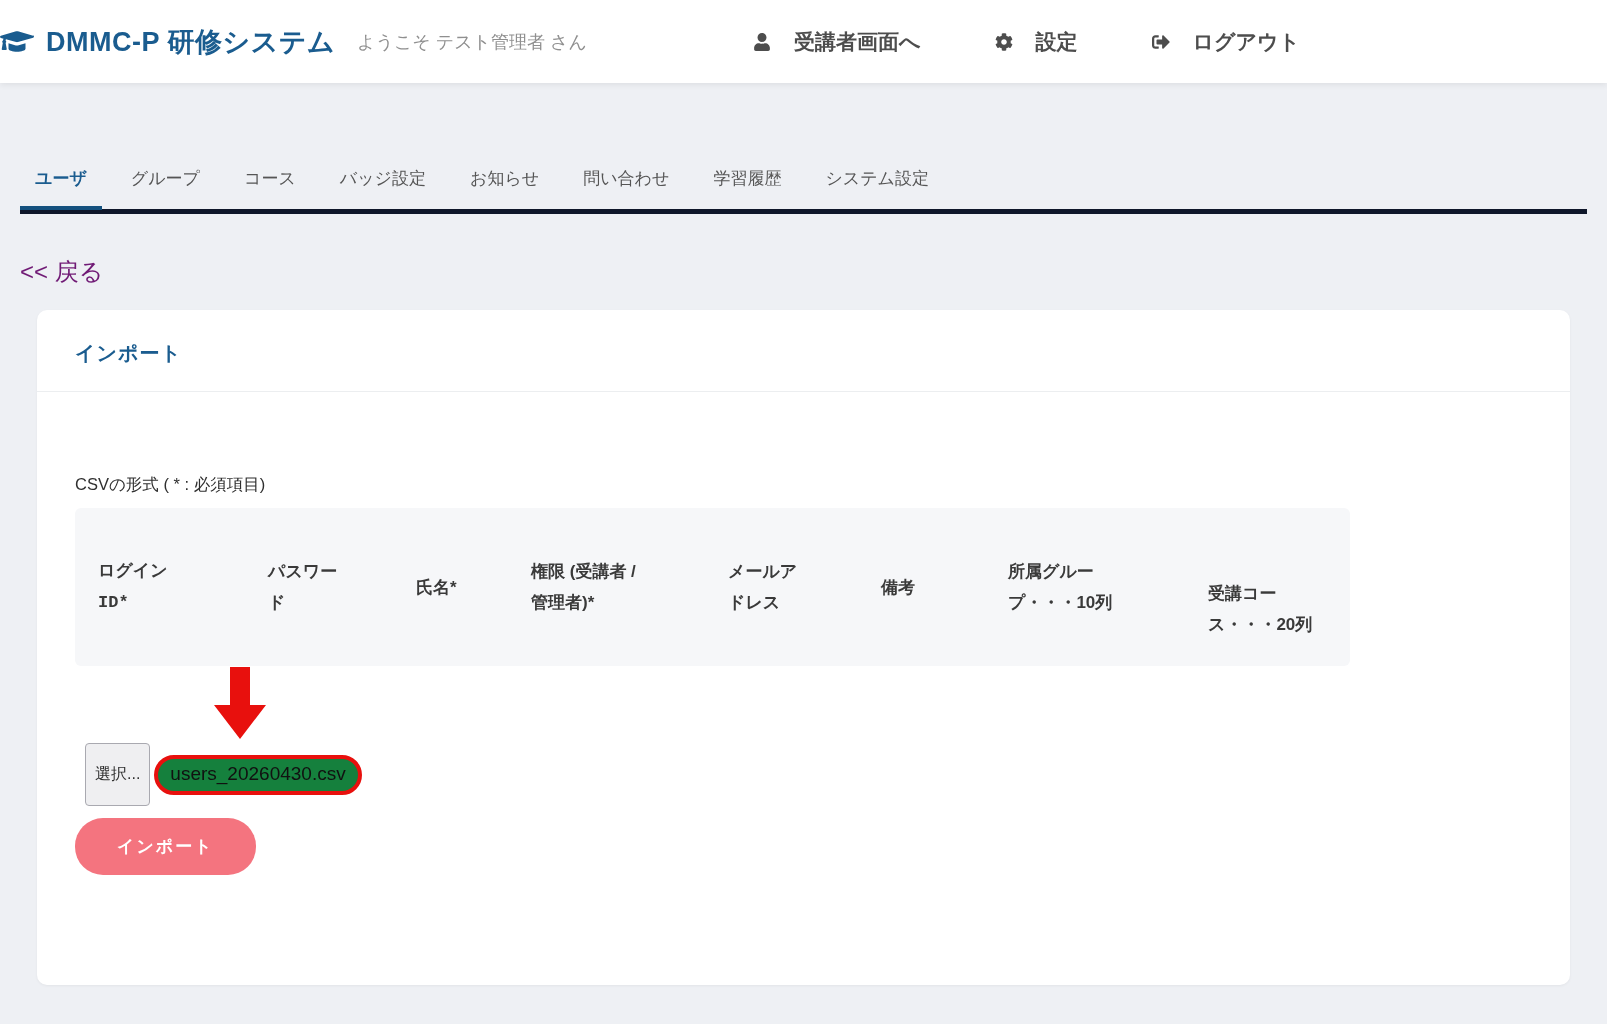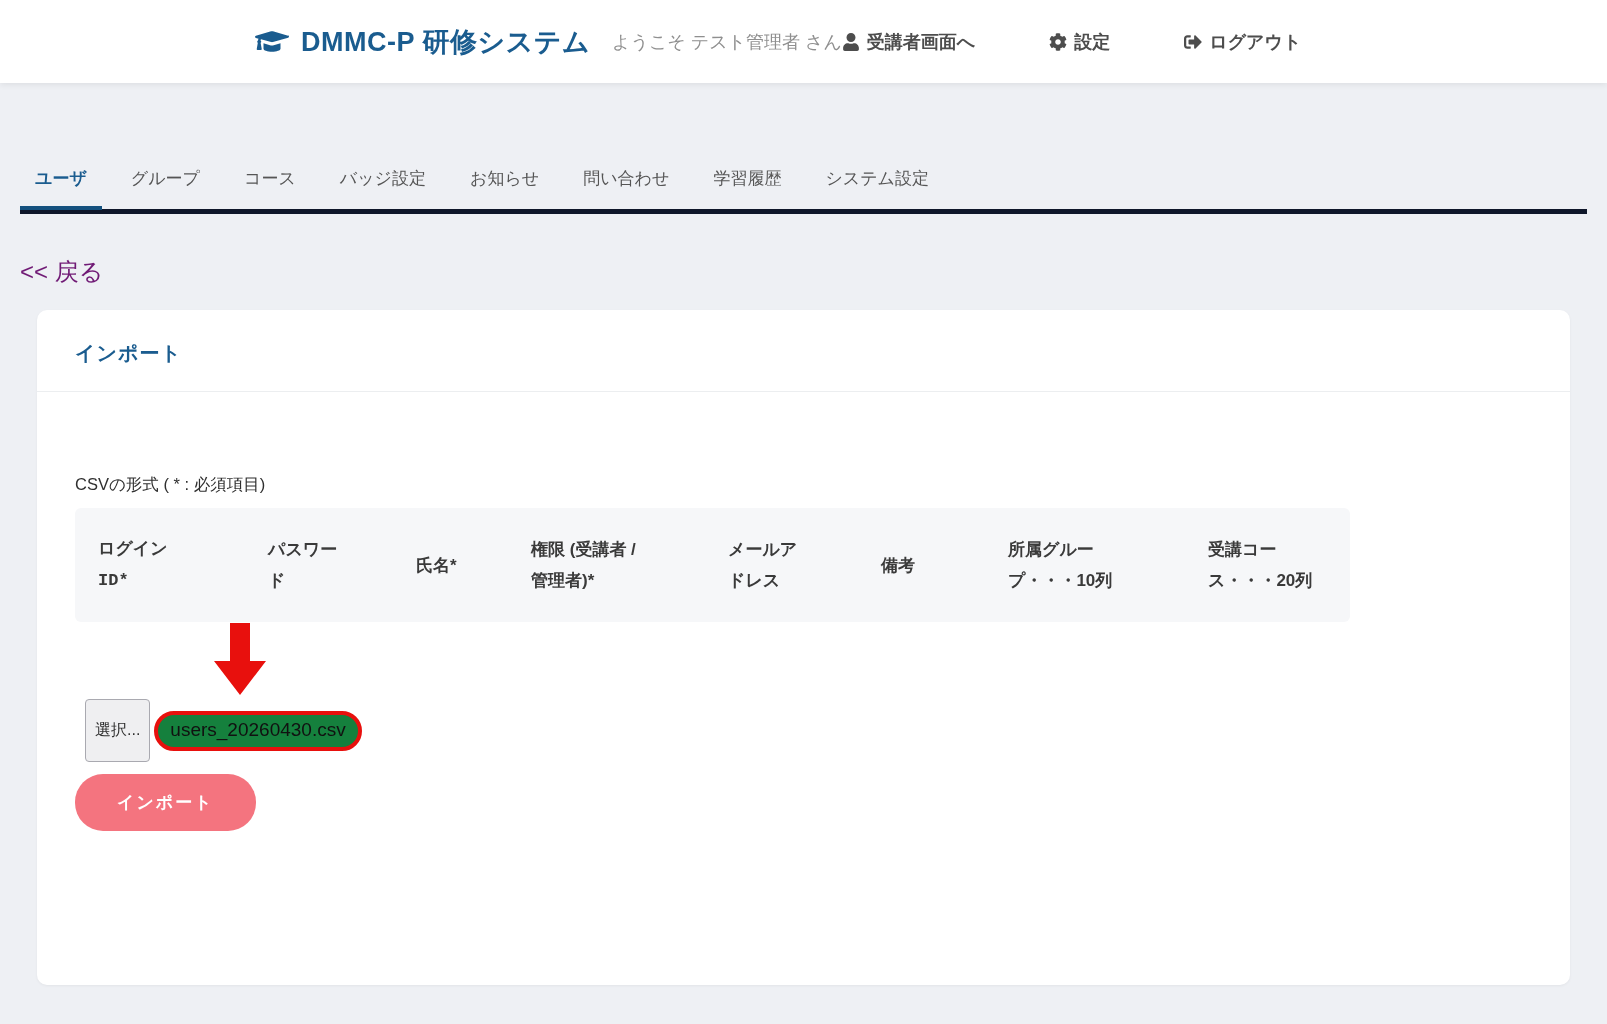--- a/index.html
+++ b/index.html
@@ -10,21 +10,20 @@
     color: #333;
     overflow: hidden;
   }
 
   
   .topbar {
     height: 83px;
     background: #ffffff;
     display: flex;
     align-items: center;
-    padding-left: 255px;
     padding-right: 307px;
     box-shadow: 0 2px 6px rgba(0,0,0,0.07);
     position: relative;
     z-index: 2;
   }
   .brand { display: flex; align-items: center; gap: 12px; }
   .brand-icon svg { width: 34px; height: 30px; fill: #1a5c8f; display: block; }
   .brand-title {
     font-size: 27px;
     font-weight: bold;
@@ -33,22 +32,22 @@
     white-space: nowrap;
   }
   .welcome {
     font-size: 18px;
     color: #8f8f8f;
     margin-left: 10px;
     white-space: nowrap;
   }
   .top-nav { margin-left: auto; display: flex; align-items: center; gap: 74px; }
   .top-nav-item {
-    display: flex; align-items: center; gap: 7px;
-    font-size: 18px; font-weight: 600; color: #4d4d4d;
+    display: flex; align-items: center; gap: 23px;
+    font-size: 21px; font-weight: 600; color: #4d4d4d;
     text-decoration: none; cursor: pointer; white-space: nowrap;
   }
   .top-nav-item svg { width: 18px; height: 18px; fill: #4d4d4d; display: block; }
 
   
   .page { padding: 0 20px; }
 
   
   .tabs {
     display: flex;
@@ -133,21 +132,21 @@
     overflow-wrap: break-word;
     word-break: break-word;
   }
   .csv-cell:nth-child(1) { width: 170px; font-family: Liberation Mono, monospace; }
   .csv-cell:nth-child(2) { width: 148px; }
   .csv-cell:nth-child(3) { width: 115px; }
   .csv-cell:nth-child(4) { width: 197px; }
   .csv-cell:nth-child(5) { width: 153px; }
   .csv-cell:nth-child(6) { width: 127px; }
   .csv-cell:nth-child(7) { width: 200px; }
-  .csv-cell:nth-child(8) { width: 165px; padding-right: 20px; }
+  .csv-cell:nth-child(8) { width: 165px; padding-right: 20px; margin-top: 44px; }
 
   
   .file-row {
     margin-top: 77px;
     position: relative;
     display: flex;
     align-items: center;
   }
   .red-arrow {
     position: absolute;

